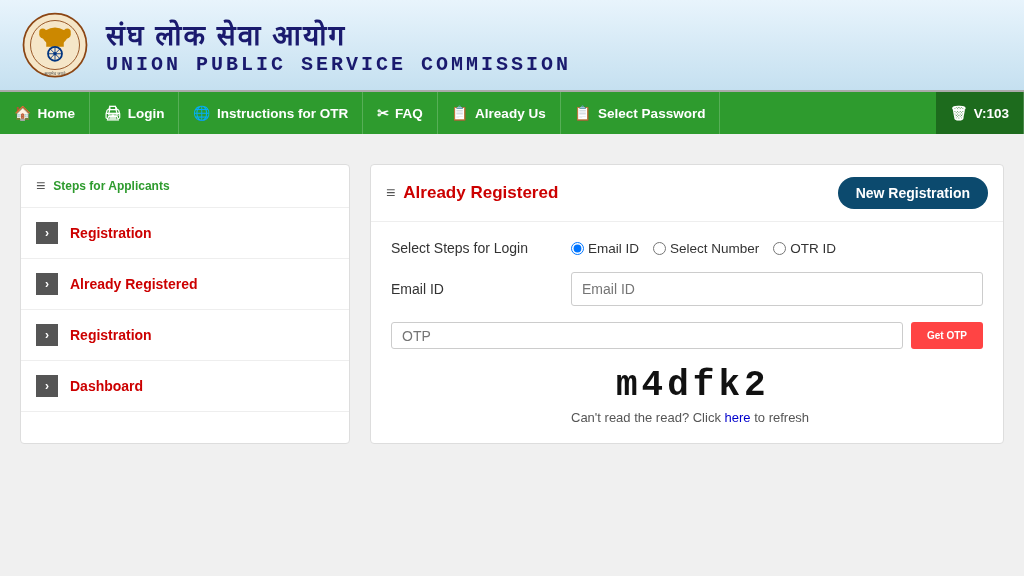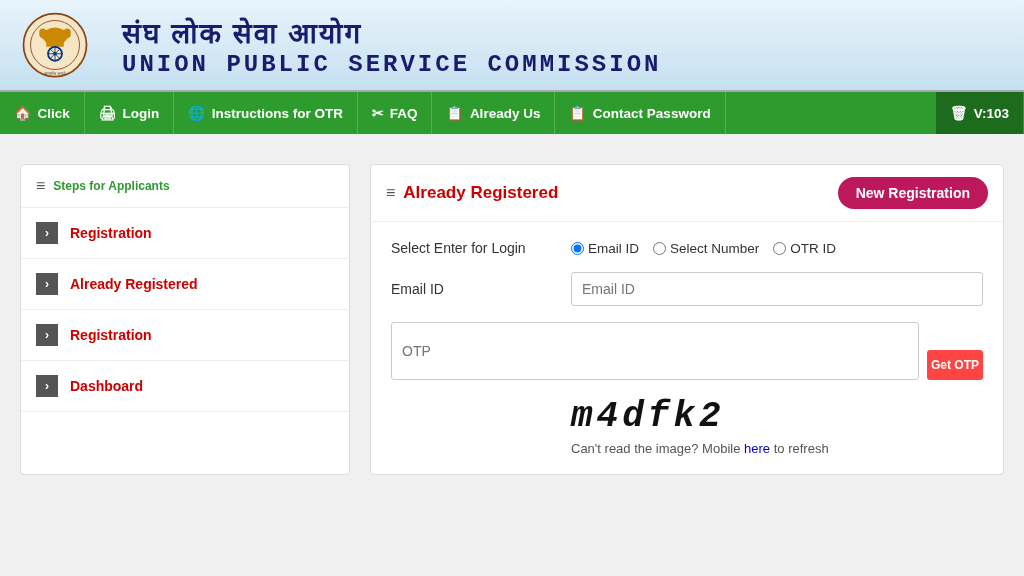--- a/index.html
+++ b/index.html
@@ -4,36 +4,36 @@
   <style>
     * { margin: 0; padding: 0; box-sizing: border-box; }
     body { font-family: Arial, sans-serif; background: #f0f0f0; width: 1024px; }
 
     
     .header {
       background: linear-gradient(to bottom, #e8f4fc, #c5e0f0);
       padding: 10px 20px;
       display: flex;
       align-items: center;
-      gap: 32px;
+      gap: 16px;
       border-bottom: 2px solid #aaa;
     }
     .header-logo {
       width: 70px;
       height: 70px;
     }
     .header-text h1 {
       font-size: 28px;
       font-weight: bold;
       color: #1a1a6e;
       font-family: 'Arial', sans-serif;
       letter-spacing: 2px;
     }
     .header-text h2 {
-      font-size: 24px;
+      font-size: 20px;
       font-weight: bold;
       color: #1a1a6e;
       letter-spacing: 3px;
       font-family: 'Courier New', monospace;
     }
 
     
     .navbar {
       background: #2e9b2e;
       display: flex;
@@ -135,21 +135,21 @@
       display: flex;
       align-items: center;
       gap: 8px;
     }
     .right-panel-header h3 {
       color: #cc0000;
       font-size: 17px;
       font-weight: bold;
     }
     .btn-new-registration {
-      background: #be185d;
+      background: #0c4a6e;
       color: white;
       border: none;
       border-radius: 20px;
       padding: 8px 18px;
       font-size: 14px;
       font-weight: bold;
       cursor: pointer;
     }
 
     
@@ -204,39 +204,38 @@
       padding: 2px 10px;
       font-size: 14px;
       color: #999;
       outline: none;
     }
     .btn-get-otp {
       background: #ff4444;
       color: white;
       border: none;
       border-radius: 3px;
-      padding: 8px 4px;
-      font-size: 12px;
+      padding: 8px 16px;
+      font-size: 10px;
       font-weight: bold;
       cursor: pointer;
       white-space: nowrap;
-      margin-top: 28px;
     }
     .captcha-section {
       margin-top: 8px;
       margin-left: 180px;
     }
     .captcha-text {
       font-size: 36px;
       font-weight: 900;
-      font-style: italic;
       color: #111;
       font-family: 'Courier New', monospace;
       letter-spacing: 4px;
       margin-bottom: 4px;
+      margin-left: 45px;
     }
     .captcha-hint {
       font-size: 13px;
       color: #555;
     }
     .captcha-hint a {
       color: #0000cc;
       text-decoration: none;
       cursor: pointer;
       margin-top: 32px;
@@ -270,41 +269,41 @@
   </svg>
   <div class="header-text">
     <h1>संघ लोक सेवा आयोग</h1>
     <h2>UNION PUBLIC SERVICE COMMISSION</h2>
   </div>
 </div>
 
 <nav class="navbar">
   <div class="nav-item">
     <span class="nav-icon">🏠</span>
-    <span>Click</span>
+    <span>Home</span>
   </div>
   <div class="nav-item">
     <span class="nav-icon">🖨</span>
     <span>Login</span>
   </div>
   <div class="nav-item">
     <span class="nav-icon">🌐</span>
     <span>Instructions for OTR</span>
   </div>
   <div class="nav-item">
     <span class="nav-icon">✂</span>
     <span>FAQ</span>
   </div>
   <div class="nav-item">
     <span class="nav-icon">📋</span>
     <span>Already Us</span>
   </div>
   <div class="nav-item">
     <span class="nav-icon">📋</span>
-    <span>Contact Password</span>
+    <span>Select Password</span>
   </div>
   <div class="nav-item nav-item-version">
     <span class="nav-icon">🗑</span>
     <span>V:103</span>
   </div>
 </nav>
 
 <div class="main-content">
 
   <div class="left-panel">
@@ -335,21 +334,21 @@
       <div class="right-panel-header-left">
         <span style="font-size:16px;color:#555;">≡</span>
         <h3>Already Registered</h3>
       </div>
       <button class="btn-new-registration">New Registration</button>
     </div>
 
     <div class="form-content">
 
       <div class="form-row">
-        <span class="form-label">Select Enter for Login</span>
+        <span class="form-label">Select Steps for Login</span>
         <div class="form-field radio-group">
           <label>
             <input type="radio" name="loginMode" checked="" style="">
             <span>Email ID</span>
           </label>
           <label>
             <input type="radio" name="loginMode" style="">
             <span>Select Number</span>
           </label>
           <label>
@@ -369,21 +368,21 @@
       <div class="form-row">
         <div class="form-field otp-row">
           <input type="text" class="otp-input" placeholder="OTP" style="">
           <button class="btn-get-otp">Get OTP</button>
         </div>
       </div>
 
       <div class="captcha-section">
         <div class="captcha-text">m4dfk2</div>
         <div class="captcha-hint">
-          <span>Can't read the image? Mobile</span>
+          <span>Can't read the read? Click</span>
           <a>here</a>
           <span>to refresh</span>
         </div>
       </div>
     </div>
   </div>
 
 </div>
 
 </body></html>

